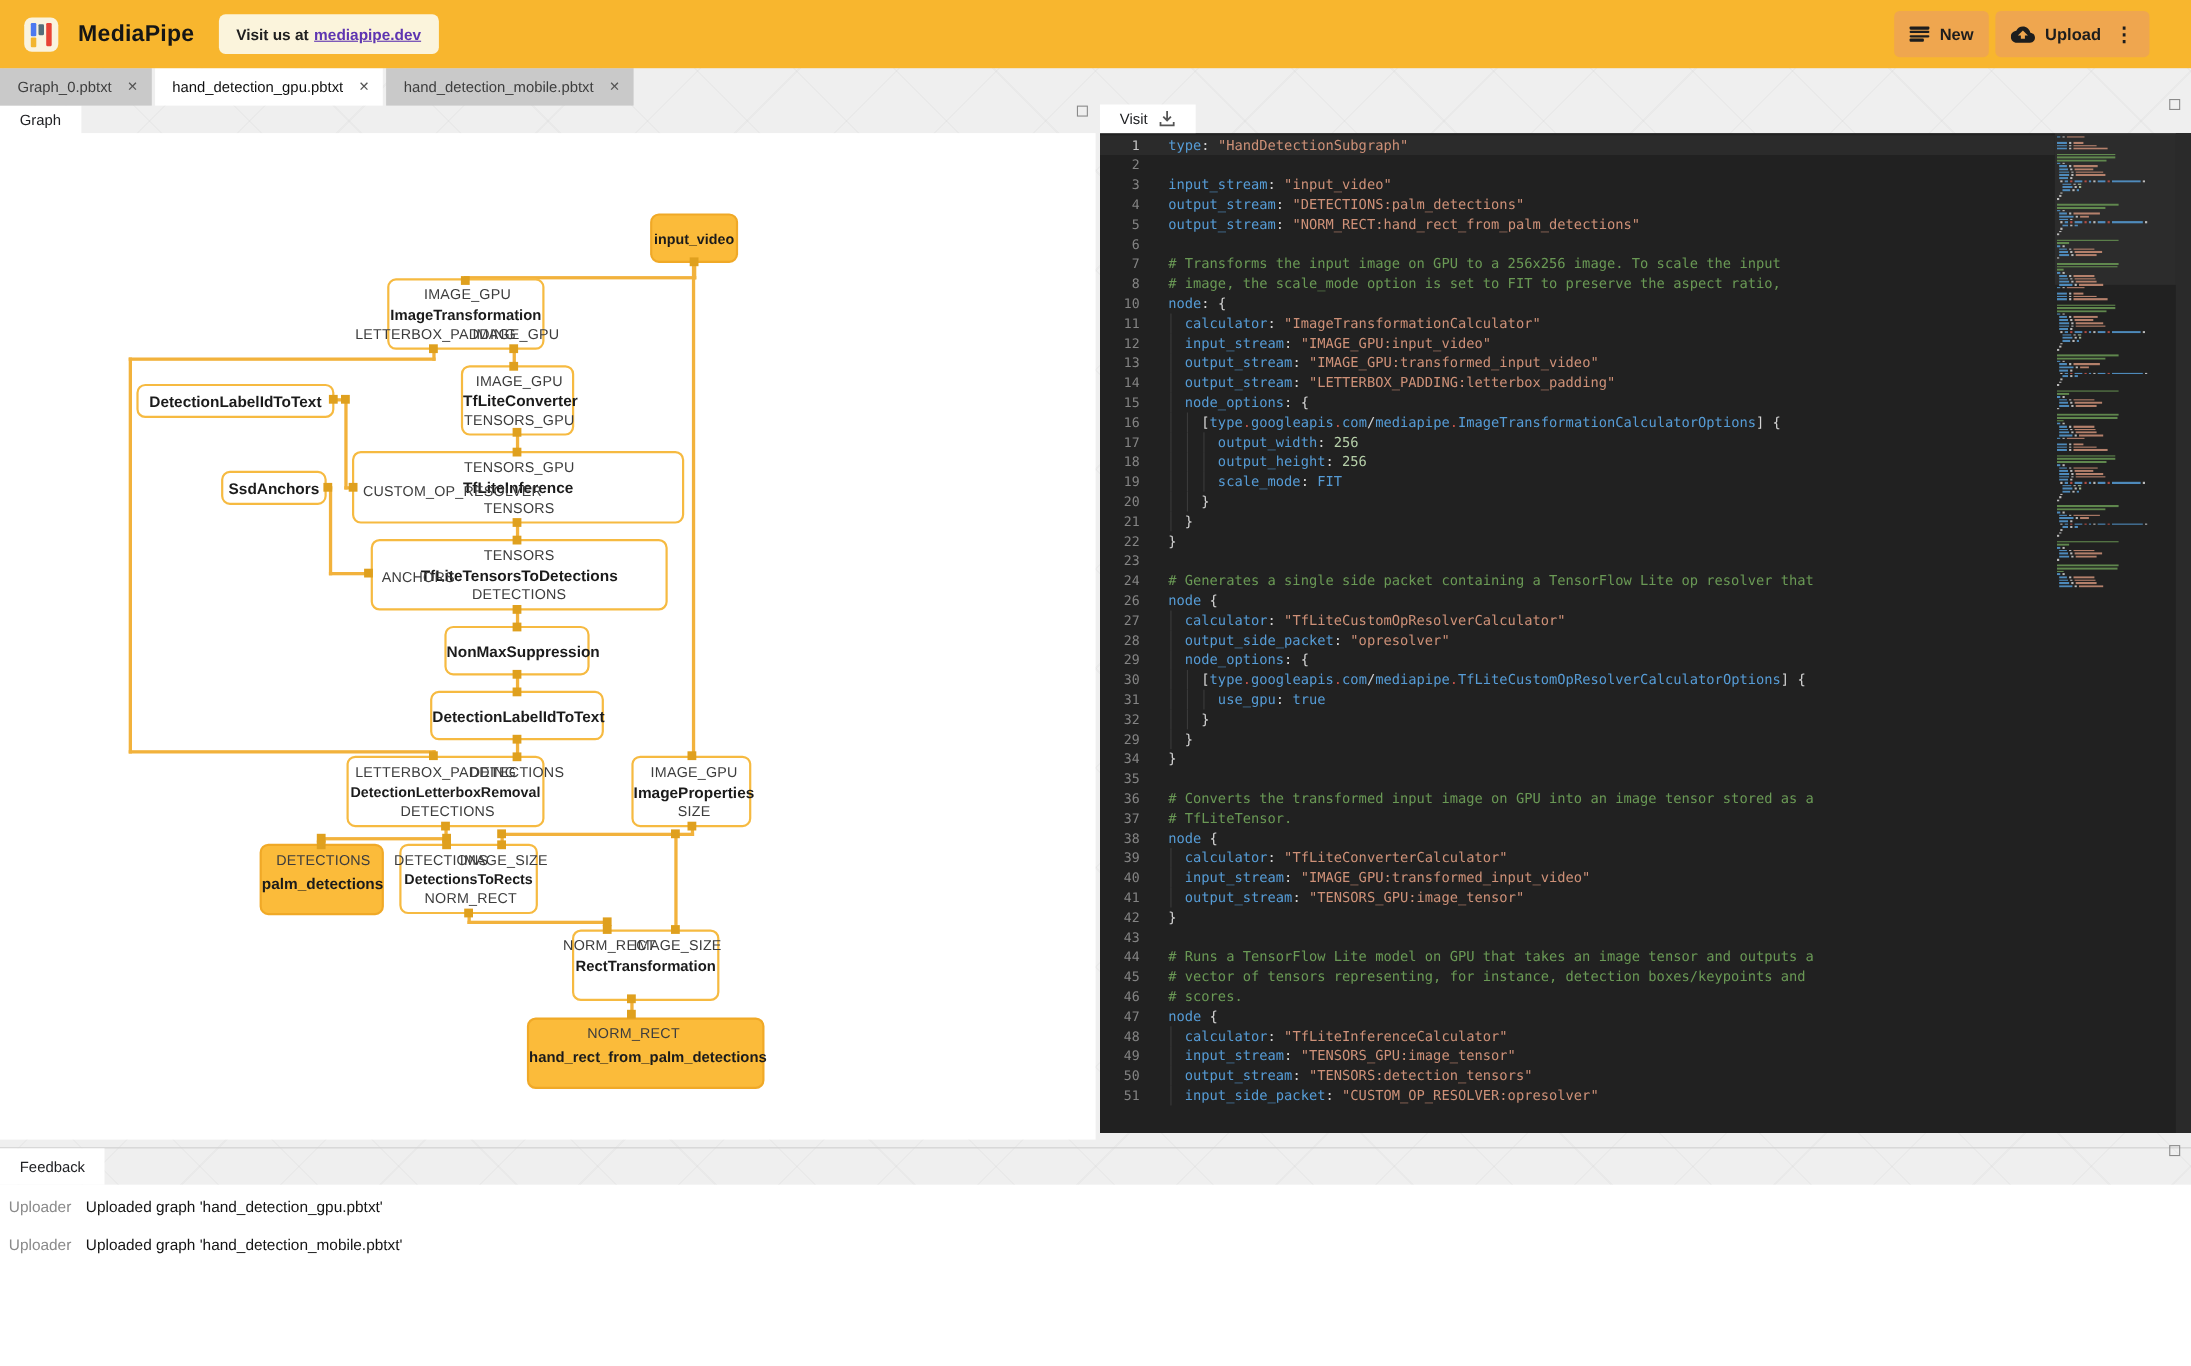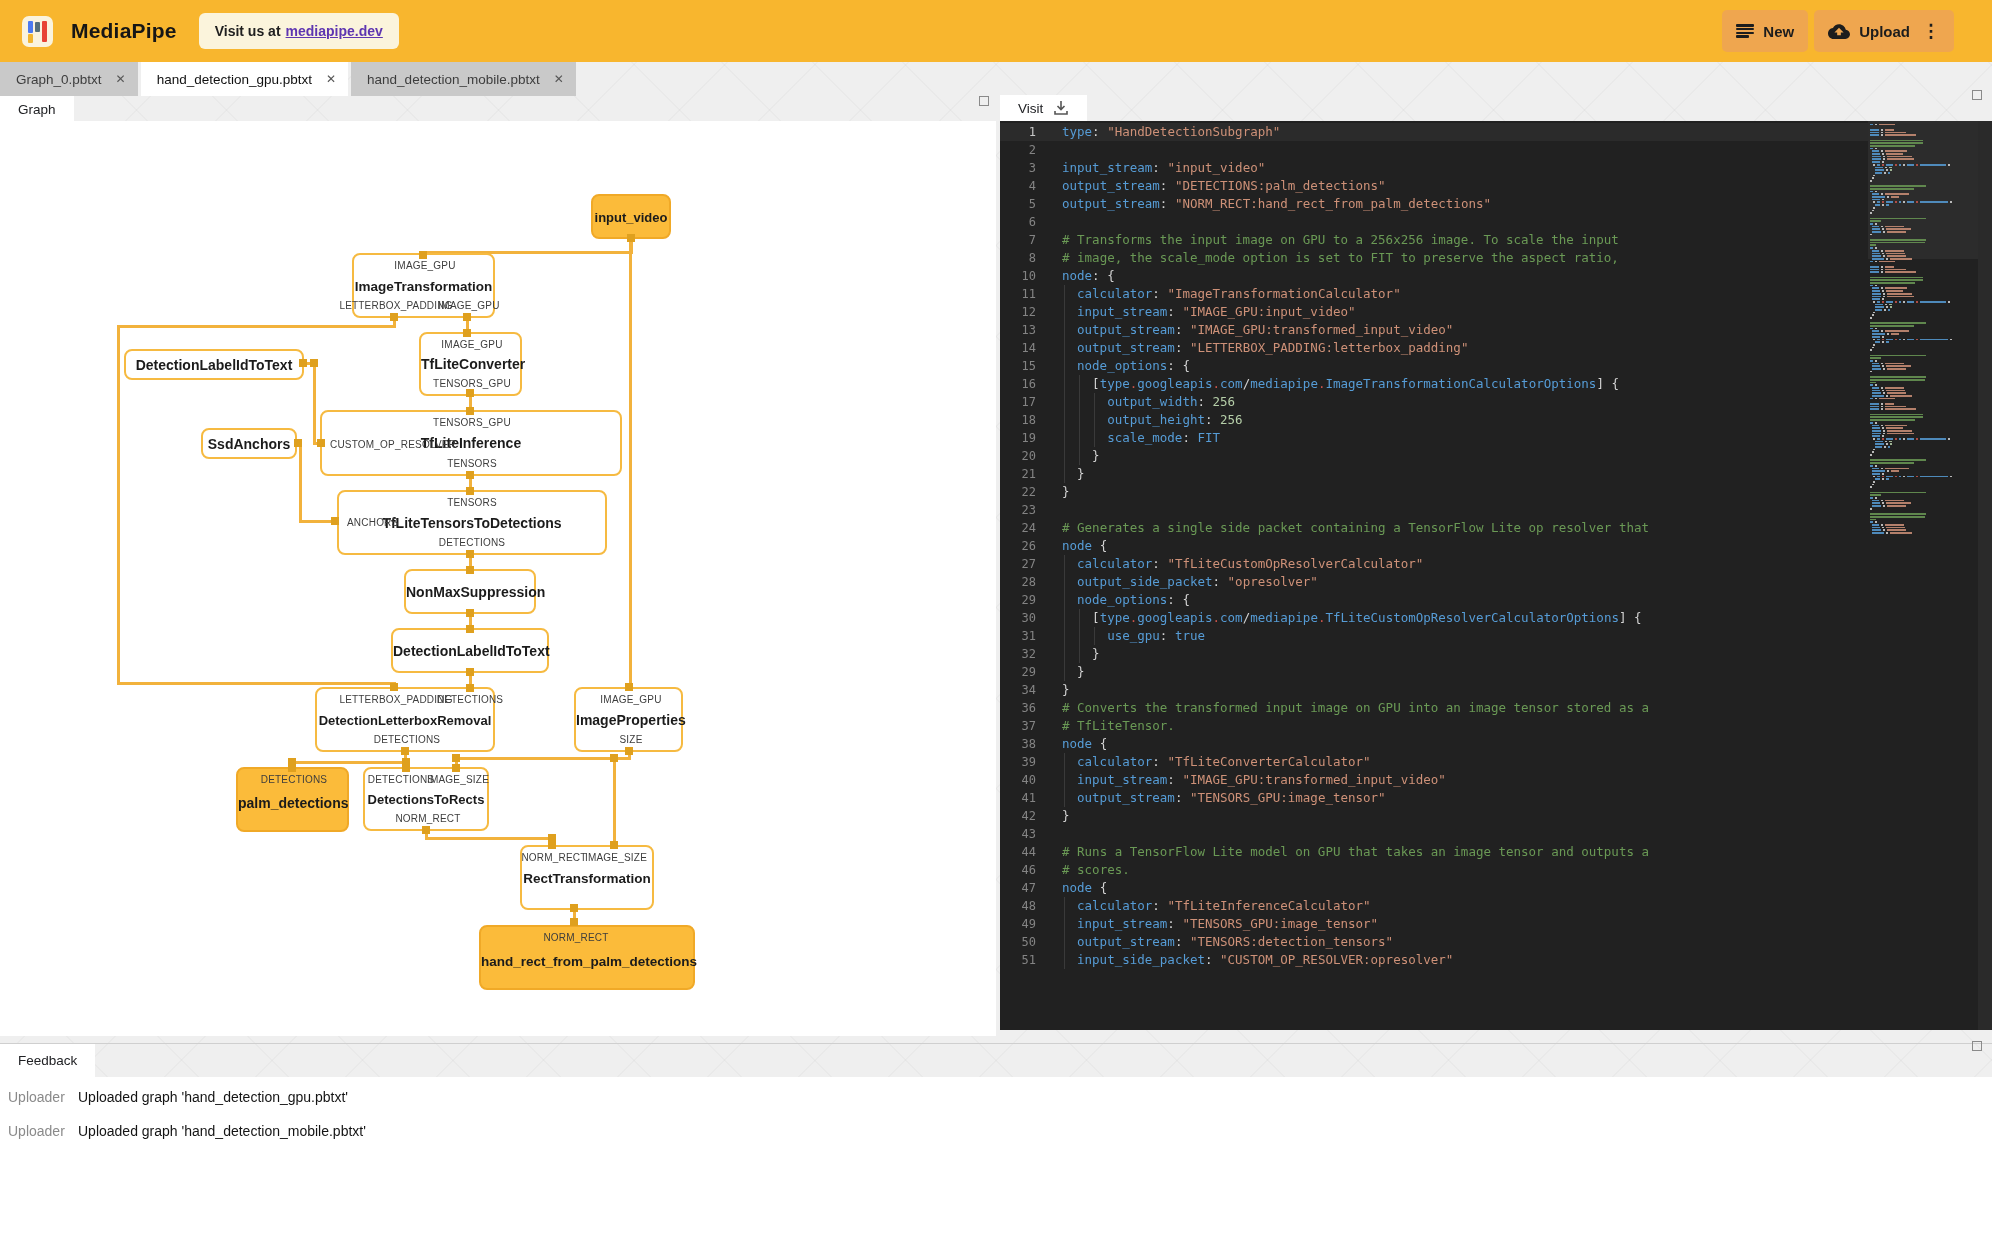--- a/index.html
+++ b/index.html
@@ -42,21 +42,21 @@
   #editor-tab { left:1000px; top:95px; }
   #feedback-tab { left:0; top:1044px; height:33px; }
   .dl-ic { margin-left:10px; display:block; }
   
   #graph-canvas { position:absolute; left:0; top:121px; width:996px; height:915px; background:#ffffff; overflow:hidden; z-index:5; }
   .edge { position:absolute; background:#F2B23C; z-index:1; }
   .dot { position:absolute; width:8px; height:8px; background:#DFA01E; z-index:4; }
   .gnode { position:absolute; background:#fff; border:2px solid #F6BA41; border-radius:8px; z-index:3; }
   .gnode.stream { background:#FBBB3A; border-color:#F0A927; }
   .gtitle { position:absolute; left:0; right:0; text-align:center; font-weight:bold; font-size:14px; color:#1b1b1b; top:50%; transform:translateY(-50%); white-space:nowrap; }
-  .plabel { position:absolute; font-size:10px; font-weight:500; color:#3d3d3d; letter-spacing:.2px; white-space:nowrap; }
+  .plabel { position:absolute; font-size:13px; font-weight:500; color:#3d3d3d; letter-spacing:.2px; white-space:nowrap; }
   
   #editor { position:absolute; left:1000px; top:121px; width:992px; height:909px; background:#212121; overflow:hidden; z-index:5; font-family:"DejaVu Sans Mono", monospace; font-size:12.5px; }
   #code { position:absolute; left:0; top:2px; width:868px; }
   .cline { height:18px; line-height:18px; white-space:pre; color:#D4D4D4; position:relative; }
   .cline.cur { background:#2b2b2b; }
   .lnum { display:inline-block; width:36px; text-align:right; color:#848484; font-size:12px; }
   .cline.cur .lnum { color:#c6c6c6; }
   .ctext { margin-left:26px; }
   .ind { display:inline-block; width:2ch; position:relative; }
   .ind::before { content:""; position:absolute; left:2px; top:0; bottom:0; width:1px; background:#3a3a3a; }
@@ -310,29 +310,31 @@
       <div class="cline"><span class="lnum">24</span><span class="ctext"><span class="tk-c"># Generates a single side packet containing a TensorFlow Lite op resolver that</span></span></div>
       <div class="cline"><span class="lnum">26</span><span class="ctext"><span class="tk-k">node</span><span class="tk-p"> {</span></span></div>
       <div class="cline"><span class="lnum">27</span><span class="ctext"><span class="ind">  </span><span class="tk-k">calculator</span><span class="tk-p">: </span><span class="tk-s">"TfLiteCustomOpResolverCalculator"</span></span></div>
       <div class="cline"><span class="lnum">28</span><span class="ctext"><span class="ind">  </span><span class="tk-k">output_side_packet</span><span class="tk-p">: </span><span class="tk-s">"opresolver"</span></span></div>
       <div class="cline"><span class="lnum">29</span><span class="ctext"><span class="ind">  </span><span class="tk-k">node_options</span><span class="tk-p">: {</span></span></div>
       <div class="cline"><span class="lnum">30</span><span class="ctext"><span class="ind">  </span><span class="ind">  </span><span class="tk-p">[</span><span class="tk-k">type</span><span class="tk-d">.</span><span class="tk-k">googleapis</span><span class="tk-d">.</span><span class="tk-k">com</span><span class="tk-p">/</span><span class="tk-k">mediapipe</span><span class="tk-d">.</span><span class="tk-k">TfLiteCustomOpResolverCalculatorOptions</span><span class="tk-p">] {</span></span></div>
       <div class="cline"><span class="lnum">31</span><span class="ctext"><span class="ind">  </span><span class="ind">  </span><span class="ind">  </span><span class="tk-k">use_gpu</span><span class="tk-p">: </span><span class="tk-w">true</span></span></div>
       <div class="cline"><span class="lnum">32</span><span class="ctext"><span class="ind">  </span><span class="ind">  </span><span class="tk-p">}</span></span></div>
       <div class="cline"><span class="lnum">29</span><span class="ctext"><span class="ind">  </span><span class="tk-p">}</span></span></div>
       <div class="cline"><span class="lnum">34</span><span class="ctext"><span class="tk-p">}</span></span></div>
+      <div class="cline"><span class="lnum">35</span><span class="ctext"></span></div>
       <div class="cline"><span class="lnum">36</span><span class="ctext"><span class="tk-c"># Converts the transformed input image on GPU into an image tensor stored as a</span></span></div>
       <div class="cline"><span class="lnum">37</span><span class="ctext"><span class="tk-c"># TfLiteTensor.</span></span></div>
       <div class="cline"><span class="lnum">38</span><span class="ctext"><span class="tk-k">node</span><span class="tk-p"> {</span></span></div>
       <div class="cline"><span class="lnum">39</span><span class="ctext"><span class="ind">  </span><span class="tk-k">calculator</span><span class="tk-p">: </span><span class="tk-s">"TfLiteConverterCalculator"</span></span></div>
       <div class="cline"><span class="lnum">40</span><span class="ctext"><span class="ind">  </span><span class="tk-k">input_stream</span><span class="tk-p">: </span><span class="tk-s">"IMAGE_GPU:transformed_input_video"</span></span></div>
       <div class="cline"><span class="lnum">41</span><span class="ctext"><span class="ind">  </span><span class="tk-k">output_stream</span><span class="tk-p">: </span><span class="tk-s">"TENSORS_GPU:image_tensor"</span></span></div>
       <div class="cline"><span class="lnum">42</span><span class="ctext"><span class="tk-p">}</span></span></div>
       <div class="cline"><span class="lnum">43</span><span class="ctext"></span></div>
       <div class="cline"><span class="lnum">44</span><span class="ctext"><span class="tk-c"># Runs a TensorFlow Lite model on GPU that takes an image tensor and outputs a</span></span></div>
+      <div class="cline"><span class="lnum">45</span><span class="ctext"><span class="tk-c"># vector of tensors representing, for instance, detection boxes/keypoints and</span></span></div>
       <div class="cline"><span class="lnum">46</span><span class="ctext"><span class="tk-c"># scores.</span></span></div>
       <div class="cline"><span class="lnum">47</span><span class="ctext"><span class="tk-k">node</span><span class="tk-p"> {</span></span></div>
       <div class="cline"><span class="lnum">48</span><span class="ctext"><span class="ind">  </span><span class="tk-k">calculator</span><span class="tk-p">: </span><span class="tk-s">"TfLiteInferenceCalculator"</span></span></div>
       <div class="cline"><span class="lnum">49</span><span class="ctext"><span class="ind">  </span><span class="tk-k">input_stream</span><span class="tk-p">: </span><span class="tk-s">"TENSORS_GPU:image_tensor"</span></span></div>
       <div class="cline"><span class="lnum">50</span><span class="ctext"><span class="ind">  </span><span class="tk-k">output_stream</span><span class="tk-p">: </span><span class="tk-s">"TENSORS:detection_tensors"</span></span></div>
       <div class="cline"><span class="lnum">51</span><span class="ctext"><span class="ind">  </span><span class="tk-k">input_side_packet</span><span class="tk-p">: </span><span class="tk-s">"CUSTOM_OP_RESOLVER:opresolver"</span></span></div>
     </div>
   <div id="mm-scroll"></div>
   <div id="mm-slider"></div>
   <div id="minimap">

